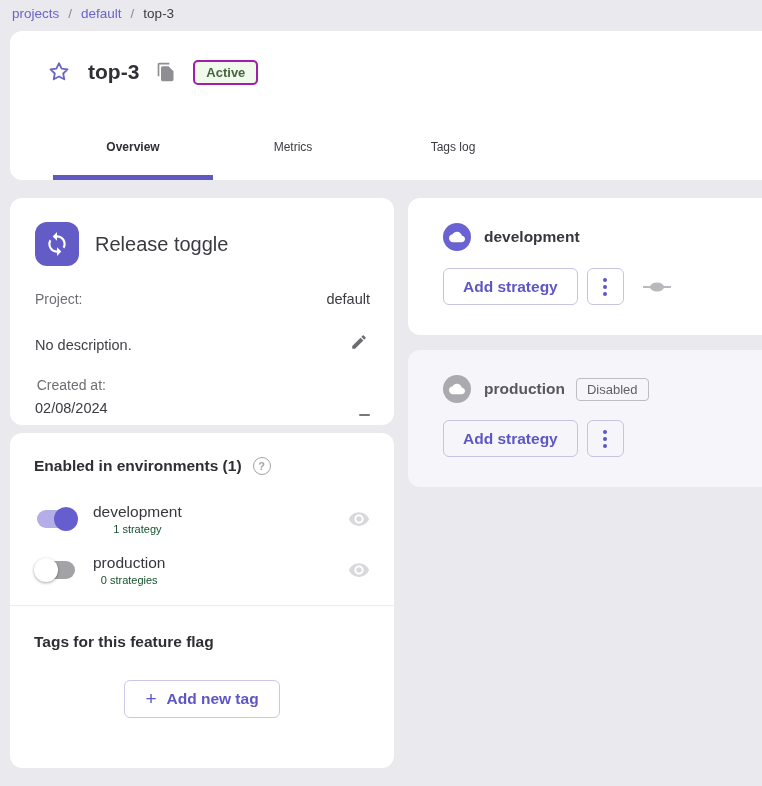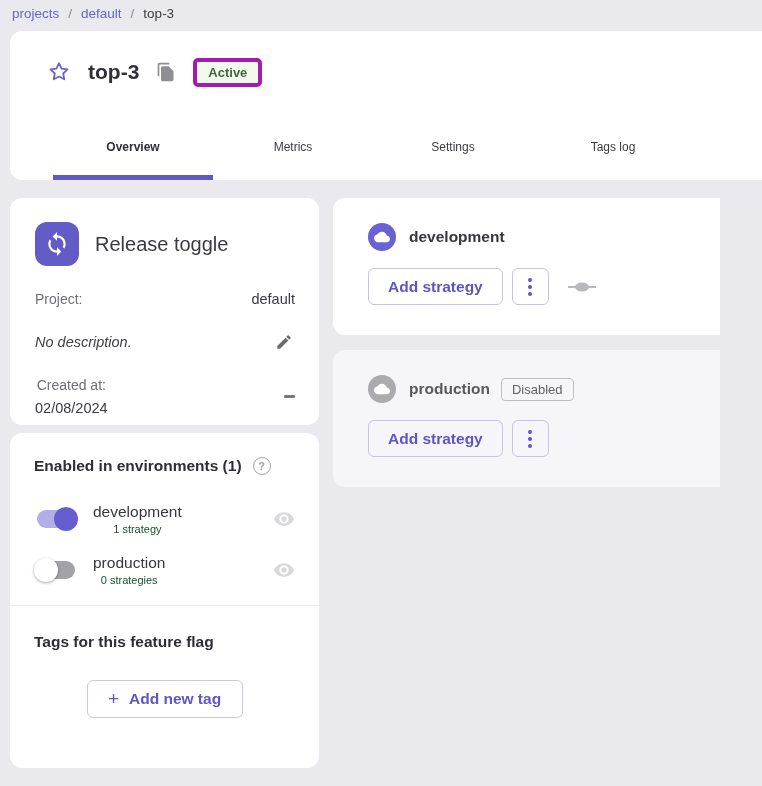--- a/index.html
+++ b/index.html
@@ -17,46 +17,46 @@
   .crumb-link { color:#6964c8; cursor:pointer; }
   .crumb-sep { color:#8a8a8f; }
   .crumb-current { color:#3c3c42; }
 
   
   .header-card { margin-left:10px; width:752px; background:#fff; border-radius:12px 0 0 12px; }
   .title-row { height:82px; display:flex; align-items:center; padding-left:36px; }
   .star-btn { width:26px; height:26px; display:flex; align-items:center; justify-content:center; cursor:pointer; }
   .feature-title { font-size:21px; font-weight:bold; color:#303036; margin-left:16px; }
   .copy-btn { margin-left:16px; width:22px; height:22px; display:flex; align-items:center; justify-content:center; cursor:pointer; }
-  .active-badge { margin-left:16px; font-size:13px; font-weight:bold; color:#47663f; background:#f1f8ec; border:4px solid #a21caf; border-radius:5px; padding:3px 11px; }
+  .active-badge { margin-left:16px; font-size:13px; font-weight:bold; color:#47663f; background:#f1f8ec; border:2px solid #a21caf; border-radius:5px; padding:3px 11px; }
 
   
   .tabs-row { display:flex; padding-left:43px; height:67px; }
   .tab { width:160px; display:flex; align-items:center; justify-content:center; font-size:12px; color:#3b3b41; position:relative; cursor:pointer; }
   .tab.active { font-weight:bold; color:#2e2e34; }
   .tab .underline { position:absolute; bottom:0; left:0; width:100%; height:5px; background:#6158c1; display:none; }
   .tab.active .underline { display:block; }
 
   
   .main { display:flex; gap:14px; margin:18px 0 0 10px; }
-  .left-col { width:309px; flex:none; display:flex; flex-direction:column; gap:8px; }
+  .left-col { width:384px; flex:none; display:flex; flex-direction:column; gap:8px; }
   .right-col { width:387px; flex:none; display:flex; flex-direction:column; gap:15px; }
 
   .card { background:#fff; border-radius:12px; }
 
   
   .details-card { height:227px; padding:24px 24px 0 25px; }
   .details-header { display:flex; align-items:center; margin-bottom:25px; }
   .type-icon-box { width:44px; height:44px; border-radius:12px; background:#635cc6; display:flex; align-items:center; justify-content:center; flex:none; }
   .type-title { font-size:20px; color:#3a3a41; margin-left:16px; }
-  .meta-row { display:flex; align-items:center; justify-content:space-between; }
+  .meta-row { display:flex; align-items:flex-end; justify-content:space-between; }
   .meta-row + .meta-row { margin-top:24px; }
   .meta-label { font-size:14px; color:#6e6e74; }
   .meta-value { font-size:14.5px; color:#3a3a41; }
-  .desc-text { font-size:14.5px; color:#3f3f45;font-style:italic; }
+  .desc-text { font-size:14.5px; color:#3f3f45; }
   .created-wrap { display:flex; align-items:center; gap:7px;flex-direction:column; }
   .icon-btn { background:none; border:none; cursor:pointer; display:flex; align-items:center; justify-content:center; padding:2px; }
   .dash-icon { width:11px; height:2.5px; background:#77777c; border-radius:1px; }
 
   
   .env-card { height:335px; padding:24px 24px 0 24px; }
   .env-title-row { display:flex; align-items:center; gap:11px; margin-bottom:28px; }
   .env-title { font-size:15.5px; font-weight:bold; color:#2e2e34; }
   .help-icon { width:18px; height:18px; border:1.5px solid #a3a3a8; border-radius:50%; color:#a3a3a8; font-size:11px; font-weight:bold; display:flex; align-items:center; justify-content:center; cursor:pointer; }
   .env-row { display:flex; align-items:center; margin-bottom:19px; }
@@ -128,24 +128,20 @@
     <div class="tabs-row">
       <div class="tab active">
         <span>Overview</span>
         <div class="underline"></div>
       </div>
       <div class="tab">
         <span>Metrics</span>
 
       </div>
       <div class="tab">
-        <span>Settings</span>
-
-      </div>
-      <div class="tab">
         <span>Tags log</span>
 
       </div>
     </div>
   </div>
 
   <div class="main">
 
     <div class="left-col">
 

